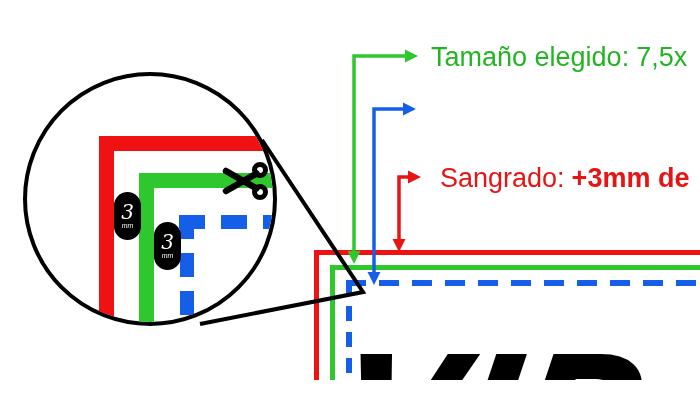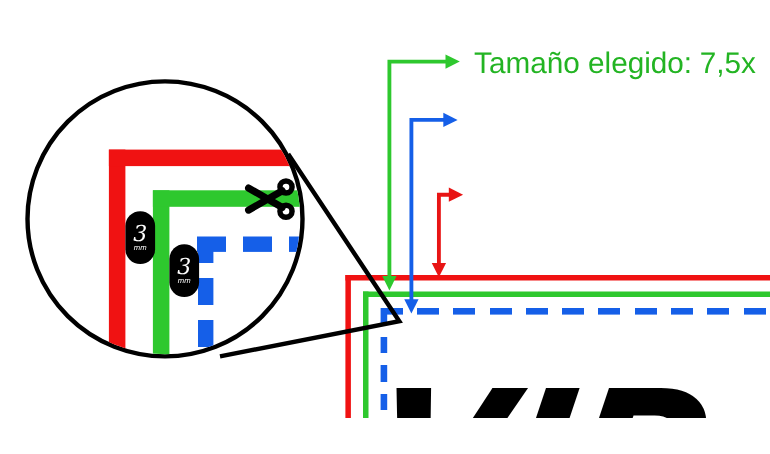--- a/index.html
+++ b/index.html
@@ -85,20 +85,23 @@
     <path d="M374,285 L367.5,272 L380.5,272 Z" fill="#155fe8"></path>
 
     <path d="M409,177 L399,177 L399,240" fill="none" stroke="#e81414" stroke-width="3.5"></path>
     <path d="M421,177 L408,170.5 L408,183.5 Z" fill="#e81414"></path>
     <path d="M399,252 L392.5,239 L405.5,239 Z" fill="#e81414"></path>
   </svg>
 
   <div class="legend-row legend-green">
     <span>Tamaño elegido:</span><span class="val">7,5x</span>
   </div>
+  <div class="legend-row legend-red">
+    <span>Sangrado:</span><span class="val">+3mm de</span>
+  </div>
 
   <div class="magnifier">
     <div class="line mag-red-v"></div>
     <div class="line mag-red-h"></div>
     <div class="line mag-green-v"></div>
     <div class="line mag-green-h"></div>
     <div class="line mag-blue-h"></div>
     <div class="line mag-blue-v"></div>
 
     <div class="badge badge-1">

